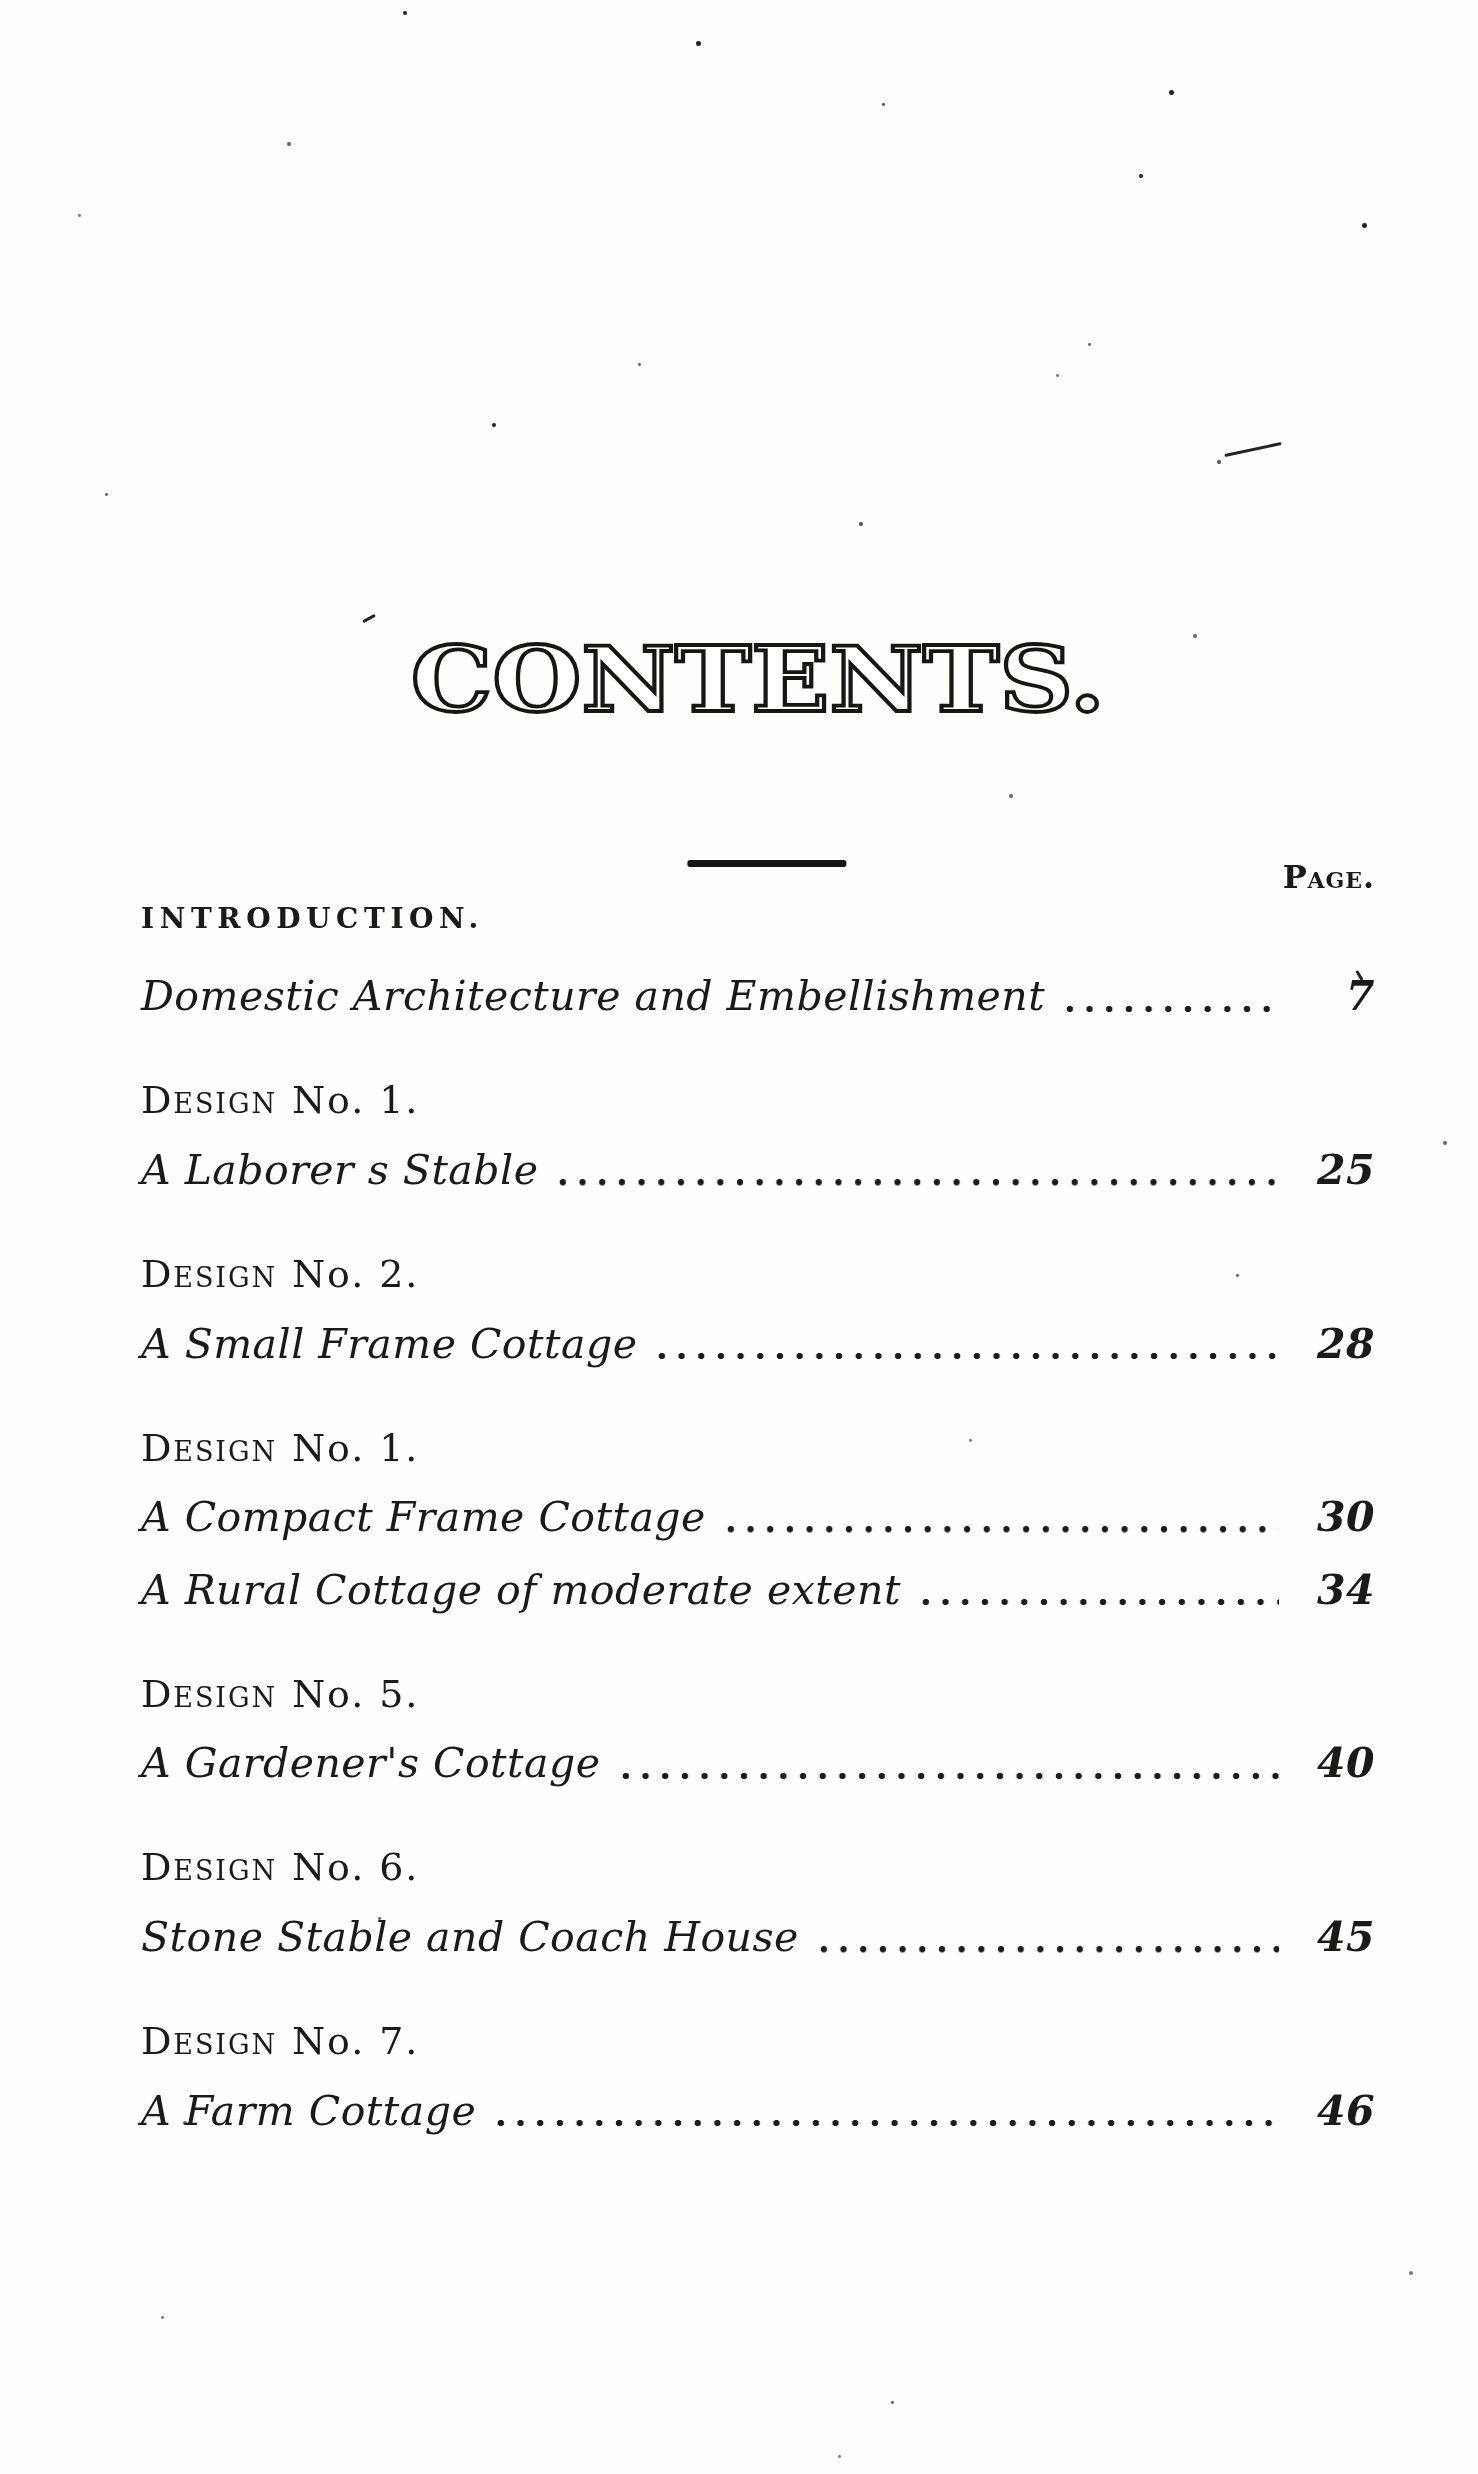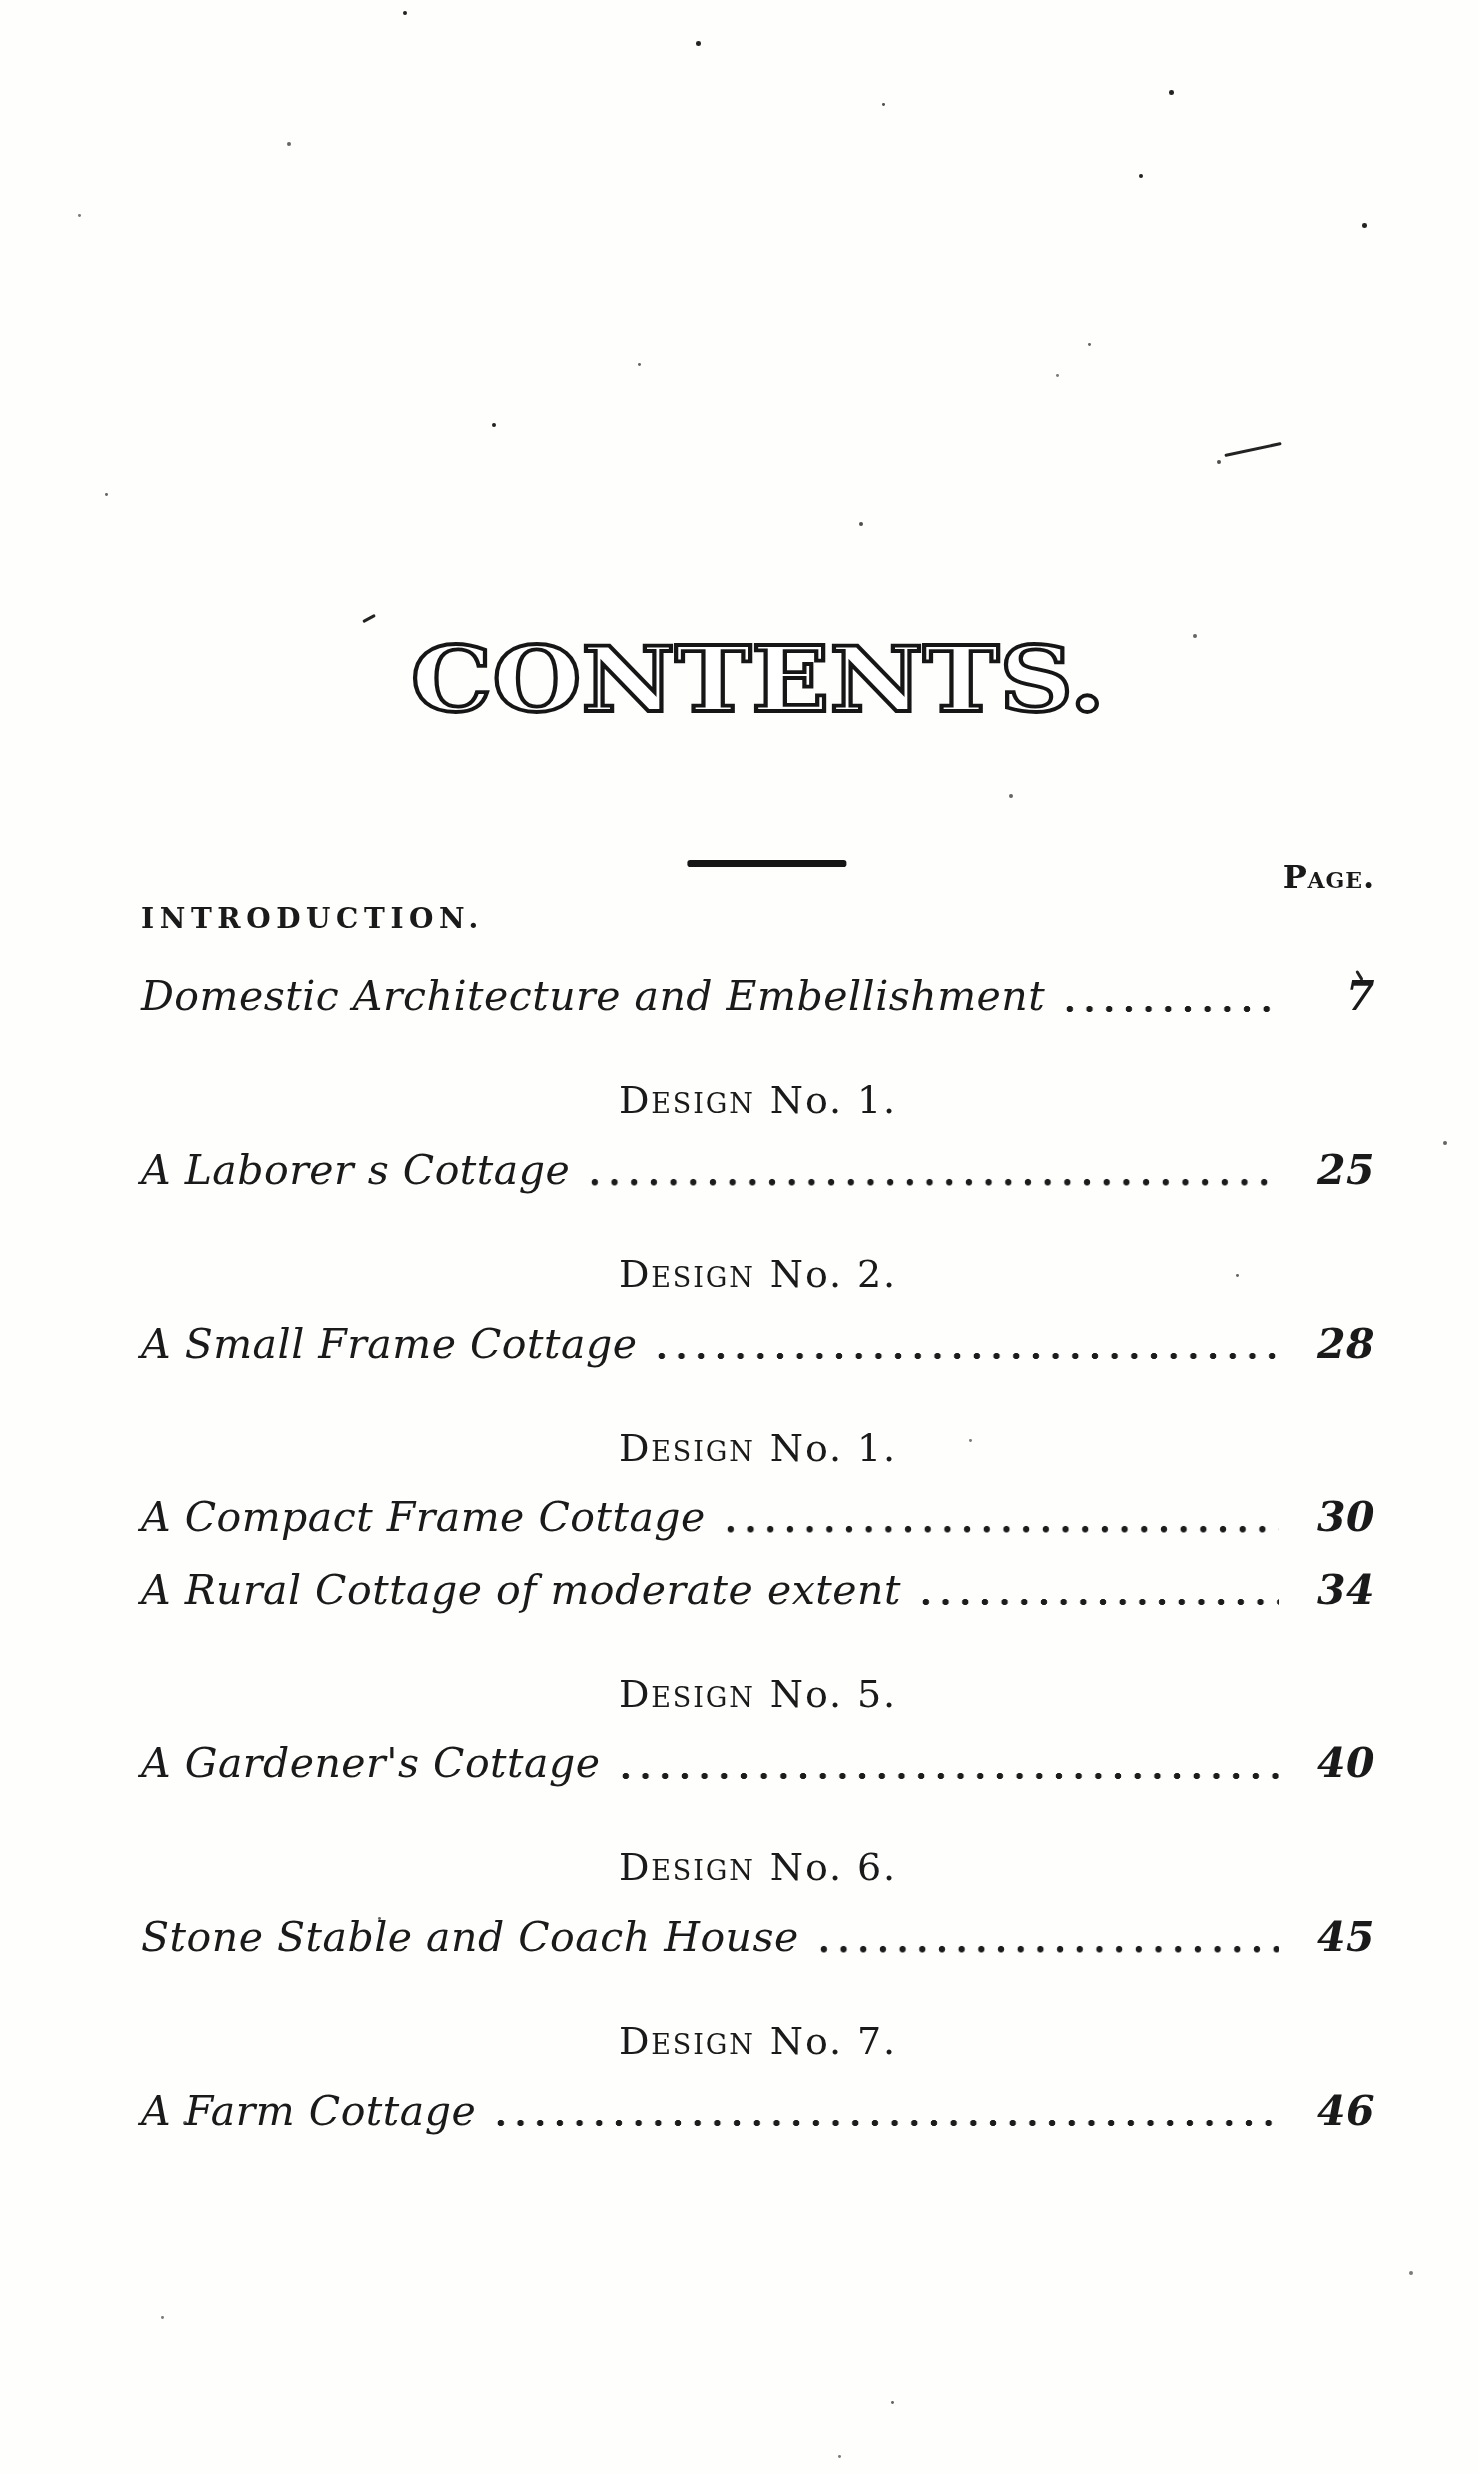--- a/index.html
+++ b/index.html
@@ -30,21 +30,21 @@
     font-size:32px;line-height:32px;font-weight:bold;
     font-variant:small-caps;letter-spacing:0.9px;
   }
   .intro-heading{
     margin-top:9.4px;
     font-size:28px;line-height:34px;font-weight:bold;
     letter-spacing:5.6px;
   }
   
   .design-heading{
-    text-align:center;margin-top:56px;
+    text-align:left;margin-top:56px;
     font-size:38px;line-height:45px;letter-spacing:1.9px;
   }
   .design-heading .sc{font-variant:small-caps;}
   .design-heading .no{margin-left:15px;}
   
   .entry{
     display:flex;align-items:baseline;
     font-size:41px;line-height:51px;letter-spacing:0.5px;font-style:italic;
   }
   .entry-intro{margin-top:35px;}
@@ -83,21 +83,21 @@
     <div class="entry entry-intro">
       <span class="entry-title">Domestic Architecture and Embellishment</span>
       <span class="leader"></span>
       <span class="page-num">7</span>
     </div>
 
     <div class="design-heading">
       <span class="sc">Design</span><span class="no">No. 1.</span>
     </div>
     <div class="entry entry-design">
-      <span class="entry-title">A Laborer s Cottage</span>
+      <span class="entry-title">A Laborer s Stable</span>
       <span class="leader"></span>
       <span class="page-num">25</span>
     </div>
 
     <div class="design-heading">
       <span class="sc">Design</span><span class="no">No. 2.</span>
     </div>
     <div class="entry entry-design">
       <span class="entry-title">A Small Frame Cottage</span>
       <span class="leader"></span>

